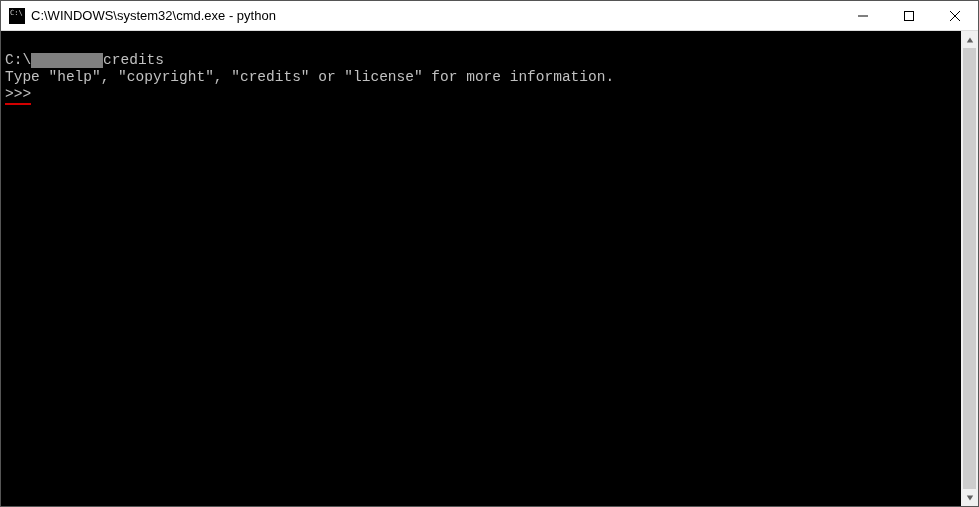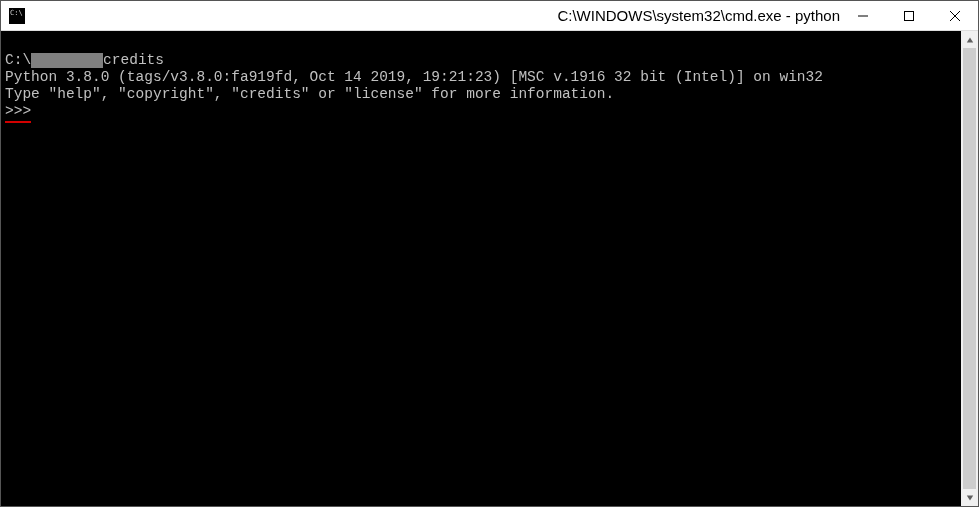--- a/index.html
+++ b/index.html
@@ -35,24 +35,23 @@
       content: "C:\\";
       position: absolute;
       color: #ccc;
       font-size: 7px;
       font-family: monospace;
       left: 1px;
       top: 2px;
       line-height: 1;
     }
     .titlebar-title {
-      font-size: 15px;
+      font-size: 13px;
       color: #000;
       flex: 1;
-      text-align: right;
     }
     .titlebar-controls {
       display: flex;
       height: 100%;
     }
     .titlebar-btn {
       width: 46px;
       height: 100%;
       display: flex;
       align-items: center;
@@ -156,21 +155,20 @@
           <line x1="10" y1="0" x2="0" y2="10"></line>
         </svg>
     </div>
   </div>
 </div>
 
 <div class="content-wrapper">
   <div class="terminal">
     <div class="terminal-line"></div>
     <div class="terminal-line"><span>C:\</span><span class="redacted" style="width:72px">xxxxxxxxx</span><span>credits</span></div>
-    <div class="terminal-line">Python 3.8.0 (tags/v3.8.0:fa919fd, Oct 14 2019, 19:21:23) [MSC v.1916 32 bit (Intel)] on win32</div>
     <div class="terminal-line">Type "help", "copyright", "credits" or "license" for more information.</div>
     <div class="terminal-line"><span class="red-underline">&gt;&gt;&gt;</span></div>
   </div>
 
   <div class="scrollbar">
     <div class="scroll-arrow">
       <svg viewBox="0 0 10 10">
           <polygon points="5,2 9,8 1,8"></polygon>
         </svg>
     </div>

